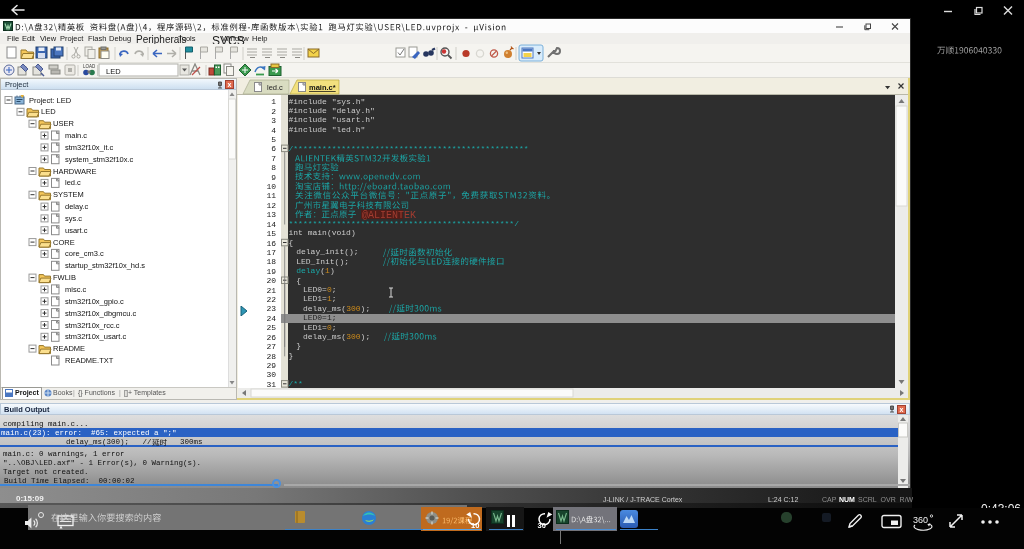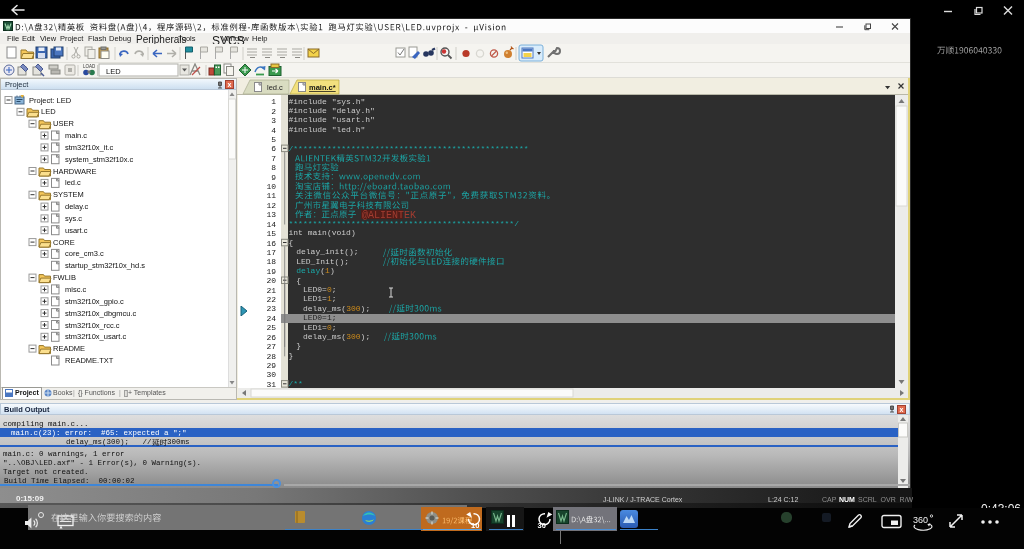--- a/index.html
+++ b/index.html
@@ -611,30 +611,30 @@
     <div class="abs" style="left:0;top:403px;width:910px;height:12px;background:linear-gradient(#f7fafd,#d2e2f2);border:1px solid #b9c8d8"></div>
     <span class="abs" style="left:4px;top:404.5px;font-size:7.5px;color:#16233c;font-weight:bold">Build Output</span>
     <svg class="abs" style="left:888px;top:405px" width="8" height="8">
       <path d="M4 1 v6 M2 7 h4 M2.5 1 h3 v3.5 h-3z" stroke="#444" fill="#999" stroke-width="0.9"></path>
     </svg>
     <div class="abs" style="left:897px;top:404.5px;width:9px;height:9px;background:#e06a4e;border:1px solid #a04030;color:#fff;font-size:7px;text-align:center;line-height:7px;font-weight:bold">x</div>
     <div class="abs" style="left:0;top:415px;width:910px;height:73px;background:linear-gradient(#dedede,#b9b9b9 55%,#8a8a8a)"></div>
     <div class="abs" style="left:0;top:427.8px;width:898px;height:8.8px;background:#2a62c4"></div>
     <div class="abs" style="left:0;top:445.3px;width:898px;height:1.5px;background:#2a62c4"></div>
     <span class="abs mono" style="left:3px;top:419.5px;font-size:7.5px;color:#111;white-space:pre">compiling main.c...</span>
-    <span class="abs mono" style="left:11px;top:428.5px;font-size:7.5px;color:#fff;white-space:pre">main.c(23): error:  #65: expected a ";"</span>
+    <span class="abs mono" style="left:1px;top:428.5px;font-size:7.5px;color:#fff;white-space:pre">main.c(23): error:  #65: expected a ";"</span>
     <span class="abs mono" style="left:3px;top:449.8px;font-size:7.5px;color:#111;white-space:pre">main.c: 0 warnings, 1 error</span>
     <span class="abs mono" style="left:3px;top:459.0px;font-size:7.5px;color:#111;white-space:pre">"..\OBJ\LED.axf" - 1 Error(s), 0 Warning(s).</span>
     <span class="abs mono" style="left:3px;top:468.0px;font-size:7.5px;color:#111;white-space:pre">Target not created.</span>
     <span class="abs mono" style="left:4px;top:477.0px;font-size:7.5px;color:#111;white-space:pre">Build Time Elapsed:  00:00:02</span>
     <span class="abs mono" style="left:3px;top:437.8px;font-size:7.5px;color:#111;white-space:pre">              delay_ms(300);   //</span>
     <svg class="abs" style="left:151.5px;top:436.9px;overflow:visible" width="2" height="2">
       <path transform="translate(0,8.36)" d="M3.3 -4.3V-0.9H7.2V-1.5H5.5V-3.4H7.2V-3.9H5.5V-5.5C6.1 -5.6 6.6 -5.7 7.1 -5.9L6.7 -6.3C5.8 -6 4.3 -5.8 3 -5.6C3.1 -5.5 3.1 -5.3 3.2 -5.2C3.7 -5.2 4.3 -5.3 4.9 -5.4V-1.5H3.8V-4.3ZM0.7 -3C0.7 -3.1 0.8 -3.1 0.9 -3.2H2.1C2 -2.5 1.9 -1.9 1.6 -1.4C1.4 -1.7 1.2 -2.1 1 -2.6L0.6 -2.4C0.8 -1.8 1 -1.3 1.4 -0.9C1.1 -0.4 0.7 -0 0.2 0.3C0.4 0.3 0.6 0.5 0.7 0.7C1.1 0.4 1.5 0 1.8 -0.5C2.6 0.2 3.7 0.4 5.1 0.4H7.1C7.2 0.3 7.3 -0 7.4 -0.1C6.9 -0.1 5.4 -0.1 5.1 -0.1C3.8 -0.1 2.8 -0.3 2 -0.9C2.4 -1.7 2.6 -2.5 2.7 -3.6L2.4 -3.7L2.3 -3.7H1.4C1.8 -4.3 2.2 -5 2.6 -5.8L2.2 -6L2 -5.9H0.4V-5.4H1.8C1.5 -4.7 1.1 -4.1 1 -3.9C0.8 -3.7 0.6 -3.5 0.5 -3.5C0.6 -3.3 0.7 -3.1 0.7 -3Z M11.2 -3.4C11.6 -2.9 12.1 -2 12.4 -1.6L12.9 -1.9C12.6 -2.3 12.1 -3.1 11.7 -3.7ZM10.1 -3.1V-1.3H8.8V-3.1ZM10.1 -3.6H8.8V-5.2H10.1ZM8.2 -5.7V-0.2H8.8V-0.8H10.6V-5.7ZM13.4 -6.3V-4.9H10.9V-4.3H13.4V-0.3C13.4 -0.1 13.3 -0 13.2 -0C13 -0 12.5 -0 11.9 -0.1C12 0.1 12 0.4 12.1 0.5C12.8 0.5 13.3 0.5 13.6 0.4C13.9 0.3 14 0.2 14 -0.3V-4.3H14.9V-4.9H14V-6.3Z" fill="#111"></path>
     </svg>
-    <span class="abs mono" style="left:167px;top:437.8px;font-size:7.5px;color:#111;white-space:pre">300ms</span>
+    <span class="abs mono" style="left:180px;top:437.8px;font-size:7.5px;color:#111;white-space:pre">300ms</span>
     <div class="abs" style="left:898px;top:415px;width:10px;height:73px;background:#ececea"></div>
     <svg class="abs" style="left:898px;top:415px" width="10" height="73">
       <path d="M2 6 l3-4 3 4z" fill="#777"></path>
       <rect x="0.5" y="8" width="9" height="14" fill="#fbfbfa" stroke="#c8c8c4"></rect>
       <path d="M2 64 l3 4 3-4z" fill="#777"></path>
     </svg>
     <div class="abs" style="left:0;top:488px;width:912px;height:20px;background:linear-gradient(90deg,#8e8e8e 0%,#787878 28%,#505050 52%,#333333 72%,#161616 97%)"></div>
     <div class="abs" style="left:0;top:503px;width:912px;height:5px;background:rgba(0,0,0,0.38)"></div>
     <span class="abs" style="left:603px;top:495.5px;font-size:7px;color:#cfcfcf">J-LINK / J-TRACE Cortex</span>
     <span class="abs" style="left:768px;top:495.5px;font-size:7px;color:#cfcfcf">L:24 C:12</span>

